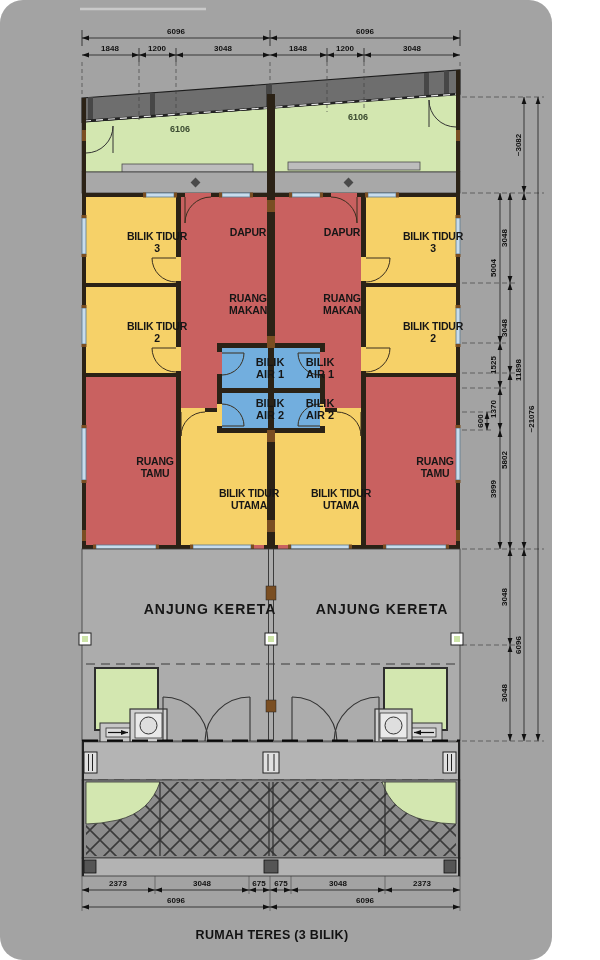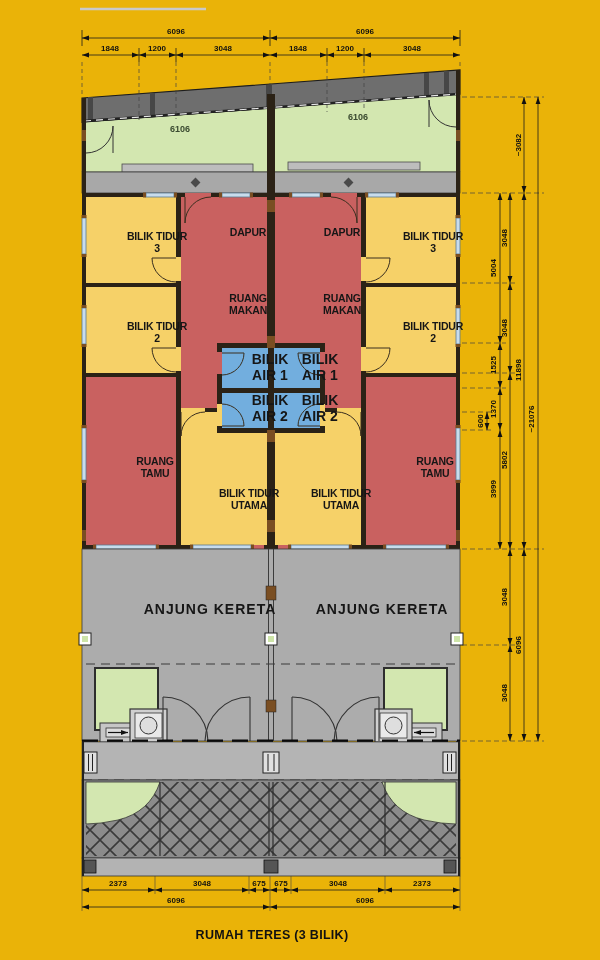--- a/index.html
+++ b/index.html
@@ -1,22 +1,22 @@
 <!DOCTYPE html>
 <html><head>
 <meta charset="utf-8">
 <style>
   html,body{margin:0;padding:0;background:#fff;}
-  #stage{position:relative;width:600px;height:960px;background:#eab308;overflow:hidden;
-         font-family:"Liberation Sans",sans-serif;}
+  #stage{position:relative;width:552px;height:960px;background:#a3a3a3;overflow:hidden;
+         font-family:"Liberation Sans",sans-serif;border-radius:23px;}
   #plan-svg{position:absolute;left:0;top:0;}
   .rl{position:absolute;transform:translate(-50%,-50%);text-align:center;
       font:bold 10.5px "Liberation Sans",sans-serif;letter-spacing:-0.2px;
       white-space:pre-line;color:#161616;line-height:1.12;pointer-events:none;margin-left:24px;}
-  .rl-sm{font-size:14px;letter-spacing:0;}
+  .rl-sm{font-size:11px;letter-spacing:0;}
   .rl-anj{font-size:14px;letter-spacing:1px;}
   .dl{position:absolute;transform:translate(-50%,-50%);font:bold 8px "Liberation Sans",sans-serif;
       color:#111;white-space:nowrap;pointer-events:none;}
   .dlv{transform:translate(-50%,-50%) rotate(-90deg);}
   .yl{position:absolute;transform:translate(-50%,-50%);font:bold 9px "Liberation Sans",sans-serif;
       color:#3a4a30;pointer-events:none;}
   .t1{position:absolute;transform:translate(-50%,0);font:bold 15px "Liberation Sans",sans-serif;
       letter-spacing:1px;color:#111;border-bottom:1.5px solid #111;padding:0 8px 1px 8px;}
   .t2{position:absolute;transform:translate(-50%,0);font:bold 12.5px "Liberation Sans",sans-serif;
       letter-spacing:0.3px;color:#111;text-align:center;}

